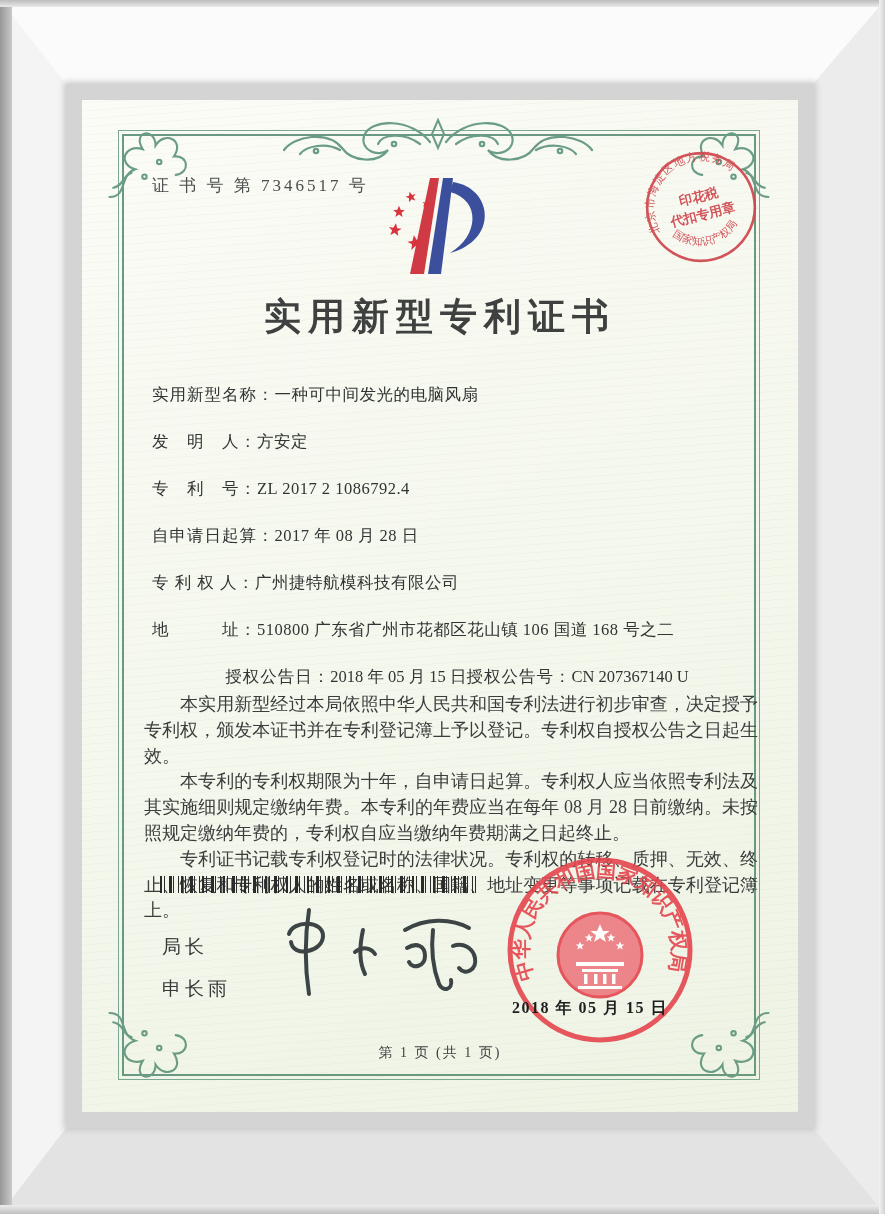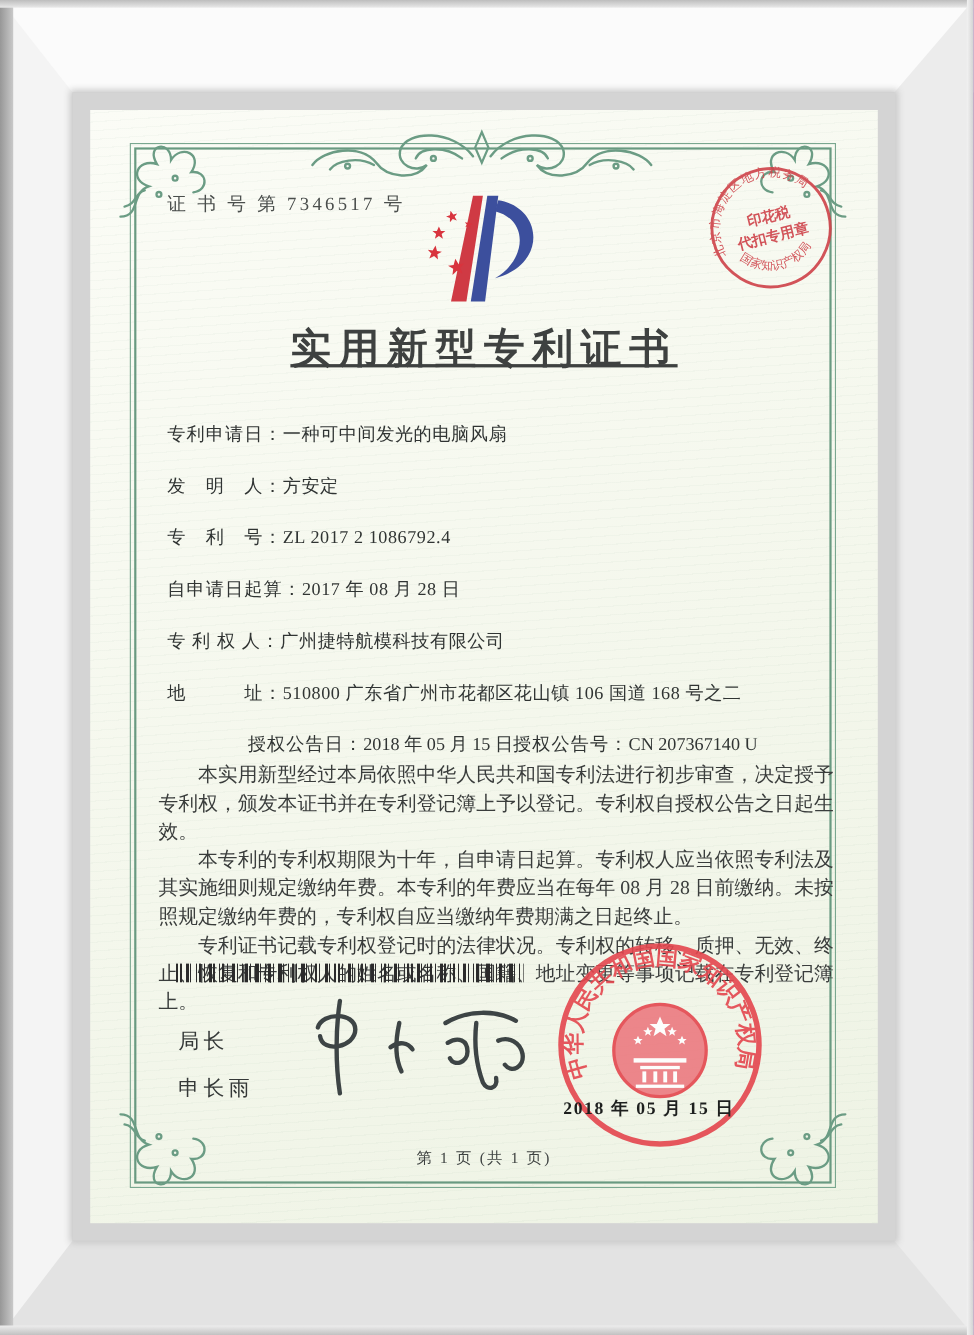--- a/index.html
+++ b/index.html
@@ -32,21 +32,21 @@
   .green-box::after { content:""; position:absolute; inset:3px; border:2px solid #699a81; }
 
   .orn { position:absolute; pointer-events:none; }
 
   
   .cert-no { position:absolute; left:70px; top:74px; font-size:17px; color:#4a4e4c;
              letter-spacing:3px; }
   .logo { position:absolute; left:288px; top:62px; }
   .tax-stamp { position:absolute; left:548px; top:36px; transform:rotate(-14deg); opacity:.92; }
   .title { position:absolute; left:0; top:192px; width:100%; text-align:center;
-           font-size:37px; font-weight:600; color:#3e4140; letter-spacing:7px;text-decoration:underline; }
+           font-size:37px; font-weight:600; color:#3e4140; letter-spacing:7px; }
 
   .fields { position:absolute; left:70px; top:284px; width:590px; font-size:16.5px; color:#303433; }
   .frow { height:47px; line-height:22px; display:flex; align-items:flex-start; }
   .flabel { white-space:pre; letter-spacing:1px; }
   .fvalue { letter-spacing:.5px; }
   .grant-row { position:absolute; left:70px; top:566px; width:610px; font-size:16.5px;
                color:#303433; display:flex; justify-content:center; }
 
   .paras { position:absolute; left:62px; top:592px; width:614px; font-size:18px;
            line-height:25.8px; color:#3a3d3c; text-align:justify; }
@@ -143,21 +143,21 @@
         <textPath href="#taxBottom" startOffset="12">国家知识产权局</textPath>
       </text>
       <text x="70" y="64" font-size="13" fill="#cf464d" text-anchor="middle" font-weight="bold">印花税</text>
       <text x="70" y="82" font-size="13" fill="#cf464d" text-anchor="middle" font-weight="bold">代扣专用章</text>
     </svg>
 
     <div class="title">实用新型专利证书</div>
 
     <div class="fields">
       <div class="frow">
-          <span class="flabel">专利申请日：</span>
+          <span class="flabel">实用新型名称：</span>
           <span class="fvalue">一种可中间发光的电脑风扇</span>
         </div>
       <div class="frow">
           <span class="flabel">发　明　人：</span>
           <span class="fvalue">方安定</span>
         </div>
       <div class="frow">
           <span class="flabel">专　利　号：</span>
           <span class="fvalue">ZL 2017 2 1086792.4</span>
         </div>

